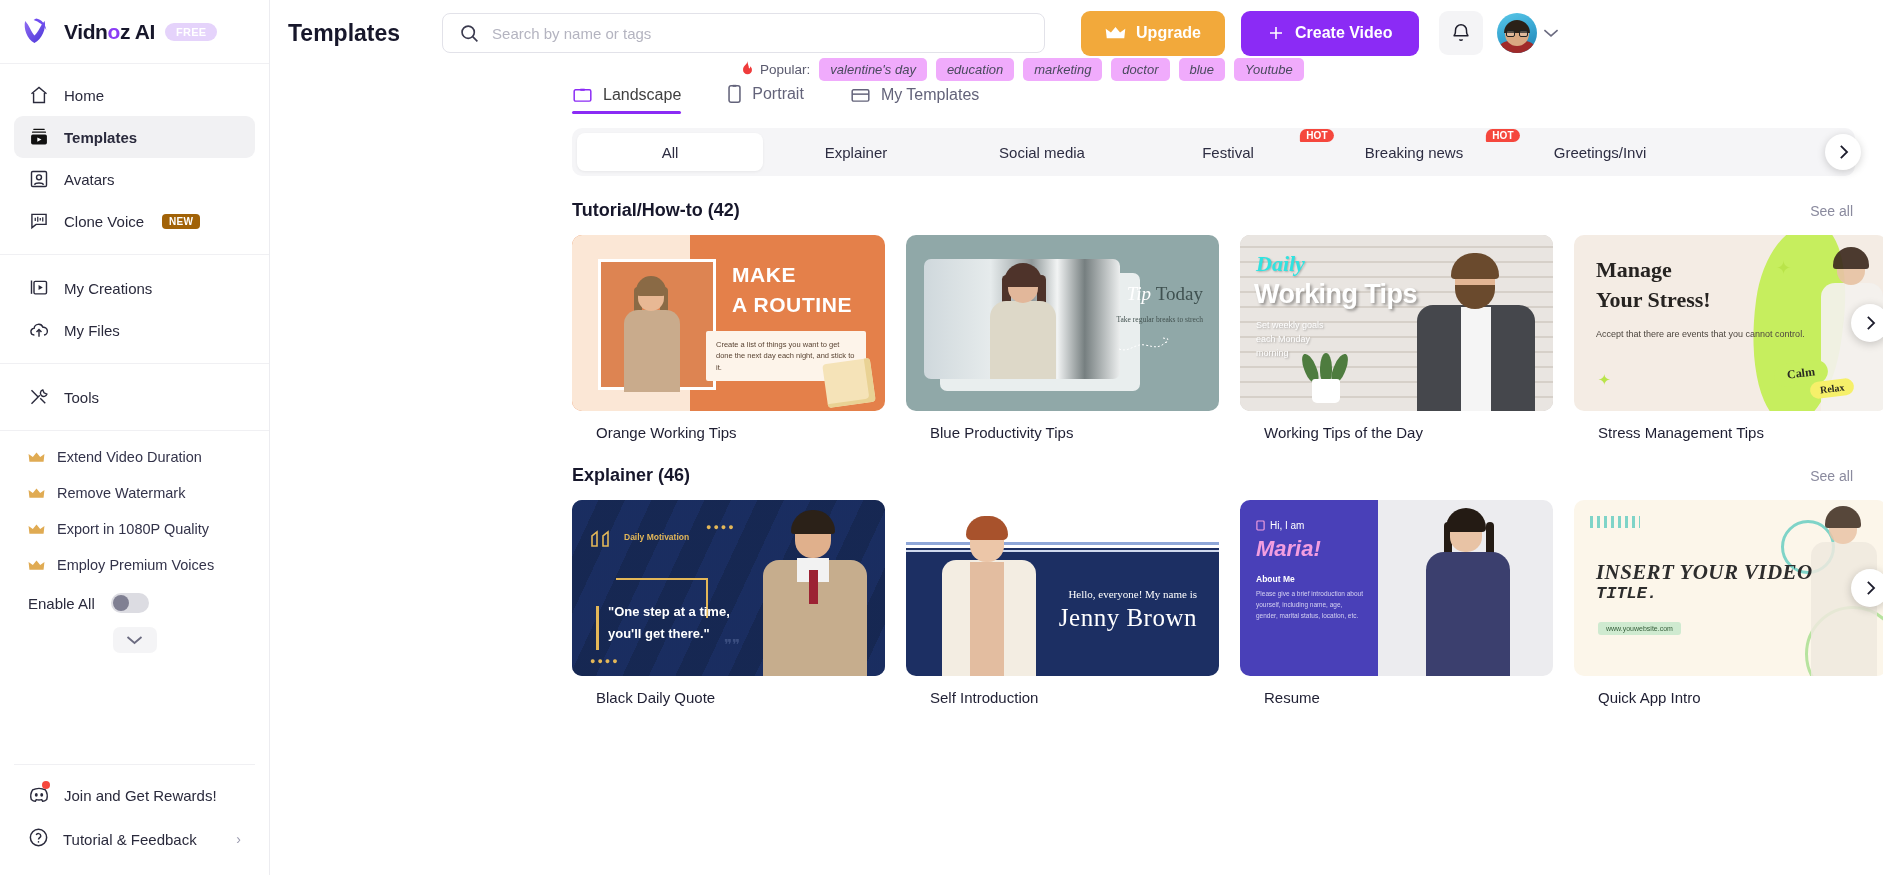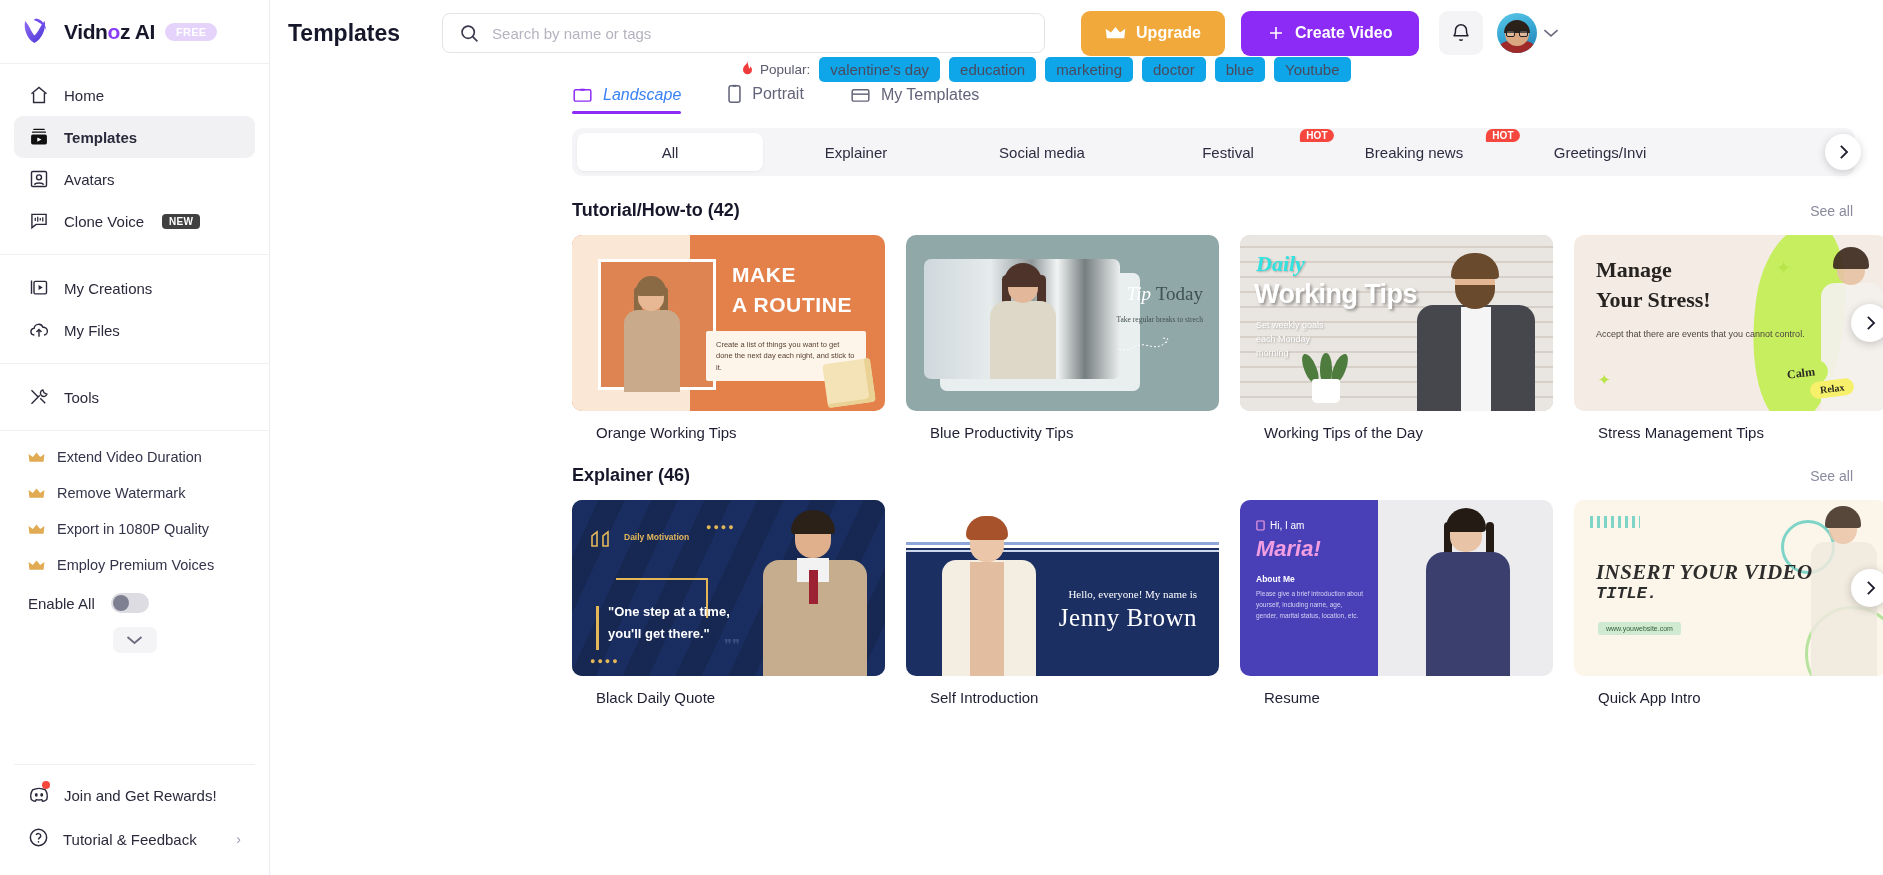--- a/index.html
+++ b/index.html
@@ -41,21 +41,21 @@
   .nav-sep { height: 1px; background: #f0f0f3; margin: 2px 0; }
   .nav-item {
     display: flex; align-items: center; gap: 14px;
     height: 42px; padding: 0 14px; border-radius: 9px;
     font-size: 15px; color: #2a2a3c; cursor: pointer;
     position: relative;
   }
   .nav-item.active { background: #f1f1f3; font-weight: 600; }
   .nav-item .ico { width: 22px; height: 22px; flex: 0 0 22px; display: flex; align-items: center; justify-content: center; }
   .badge-new {
-    background: #404040; color: #fff; font-size: 10px; font-weight: 700;
+    background: #a16207; color: #fff; font-size: 10px; font-weight: 700;
     padding: 2px 7px; border-radius: 4px; letter-spacing: 0.3px; margin-left: 4px;
   }
 
   .promo-item {
     display: flex; align-items: center; gap: 12px;
     height: 36px; padding: 0 14px; font-size: 14.5px; color: #33334a;
     cursor: pointer; border-radius: 8px;
   }
   .crown { width: 17px; height: 17px; flex: 0 0 17px; }
 
@@ -135,31 +135,31 @@
   .av-glass span:first-child { left: 0; } .av-glass span:last-child { right: 0; }
   .av-body { position: absolute; width: 40px; height: 12px; bottom: 0; background: #a02a2a; border-radius: 14px 14px 0 0; }
 
   
   .popular-row {
     display: flex; align-items: center; gap: 9px;
     position: absolute; left: 471px; top: 56px; height: 26px;
   }
   .pop-label { font-size: 13.5px; color: #5a5a6e; display: flex; align-items: center; gap: 6px; }
   .tag {
-    background: #0ea5e9; color: #4a4a5e; font-size: 15px; padding: 4px 11px;
-    border-radius: 5px; cursor: pointer; white-space: nowrap;
+    background: #f0abfc; color: #4a4a5e; font-size: 13px; padding: 4px 11px;
+    border-radius: 5px; cursor: pointer; white-space: nowrap; font-style: italic;
   }
 
   
   .view-tabs { display: flex; align-items: flex-end; gap: 46px; padding: 0 0 0 302px; margin-top: 16px; height: 42px; }
   .vtab {
     display: flex; align-items: center; gap: 10px; font-size: 16px; color: #63637a;
     cursor: pointer; padding-bottom: 10px; position: relative;
   }
-  .vtab.active { color: #3b82f6; font-weight: 500; font-style: italic; }
+  .vtab.active { color: #404040; font-weight: 500; }
   .vtab.active::after {
     content: ""; position: absolute; left: 0; right: 0; bottom: 0; height: 3px;
     background: #8b2bf5; border-radius: 2px;
   }
 
   
   .cat-bar-wrap { position: relative; margin: 14px 28px 0 302px; }
   .cat-bar {
     height: 48px; background: #f5f5f7; border-radius: 10px;
     display: flex; align-items: center; padding: 5px; overflow: hidden; position: relative;

